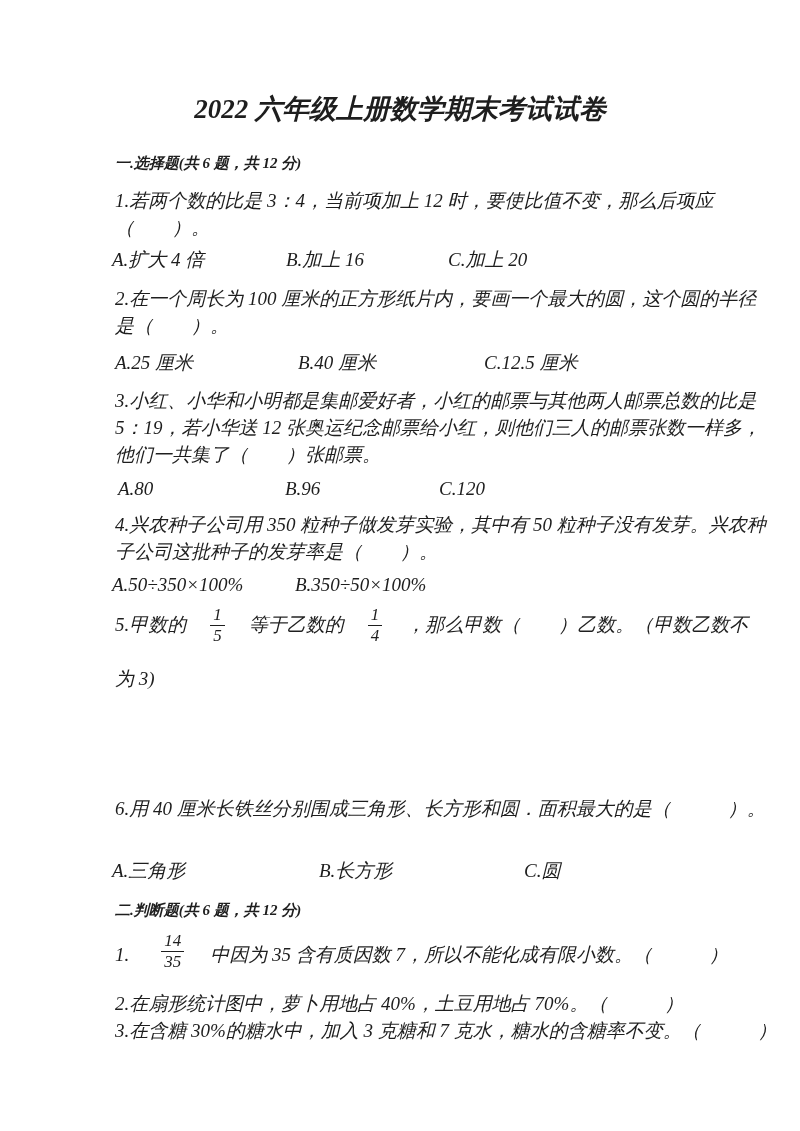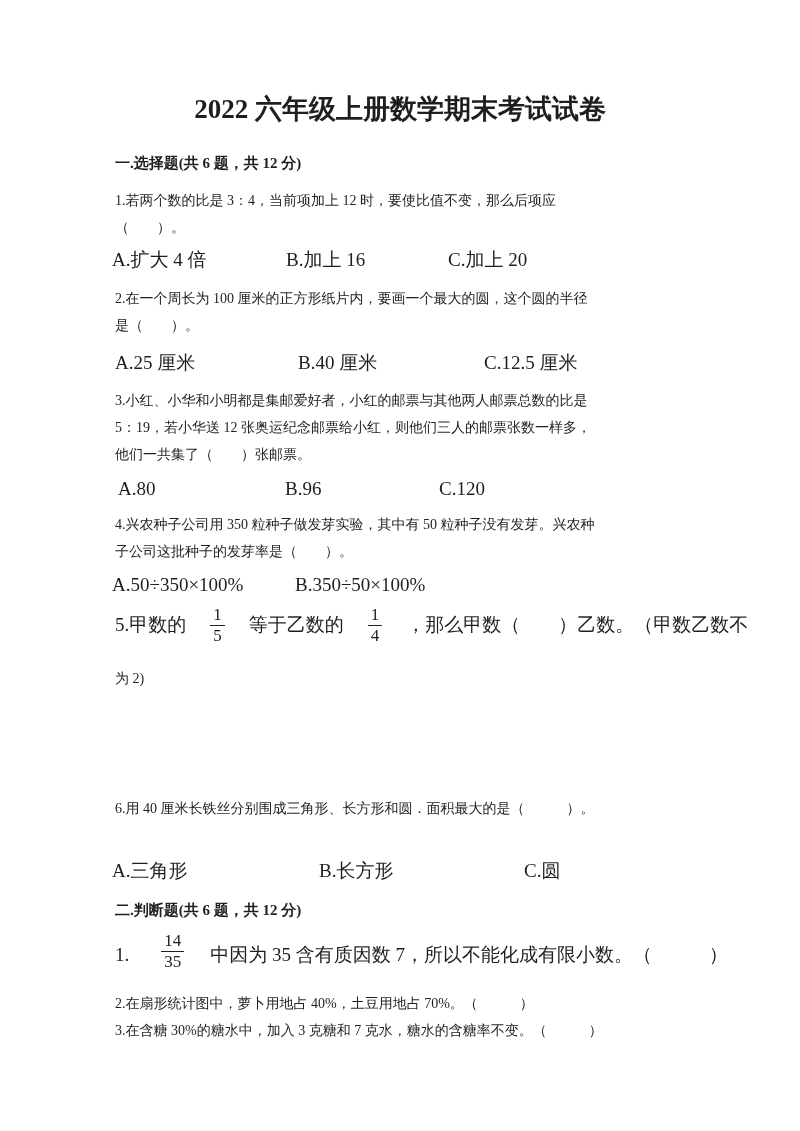--- a/index.html
+++ b/index.html
@@ -8,20 +8,21 @@
     background: #ffffff;
   }
   #page {
     position: relative;
     width: 800px;
     height: 1131px;
     background: #ffffff;
     font-family: "Liberation Serif", "DejaVu Serif", serif;
     color: #1e1e1e;
     overflow: hidden;
+    font-style: italic;
   }
   .title {
     position: absolute;
     left: 0;
     width: 800px;
     text-align: center;
     font-size: 27px;
     font-weight: bold;
     line-height: 34px;
     white-space: pre;
@@ -30,21 +31,21 @@
     position: absolute;
     left: 115px;
     font-size: 15px;
     font-weight: bold;
     line-height: 26px;
     white-space: pre;
   }
   .line {
     position: absolute;
     left: 115px;
-    font-size: 14px;
+    font-size: 19px;
     line-height: 26px;
     white-space: pre;
   }
   .opts {
     position: absolute;
     left: 109px;
     width: 620px;
     height: 26px;
     font-size: 19px;
     line-height: 26px;
@@ -125,21 +126,21 @@
       <span class="num">1</span>
       <span class="den">5</span>
     </span>
     <span>等于乙数的</span>
     <span class="frac frac-gap">
       <span class="num">1</span>
       <span class="den">4</span>
     </span>
     <span>，那么甲数（　　）乙数。（甲数乙数不</span>
   </div>
-  <div class="line" style="top:666px">为 2)</div>
+  <div class="line" style="top:666px">为 3)</div>
 
   <div class="line" style="top:796px">6.用 40 厘米长铁丝分别围成三角形、长方形和圆．面积最大的是（　　　）。</div>
   <div class="opts" style="top:858px">
     <span style="left:3px">A.三角形</span>
     <span style="left:210px">B.长方形</span>
     <span style="left:415px">C.圆</span>
   </div>
 
   <div class="heading" style="top:897px">二.判断题(共 6 题，共 12 分)</div>
 

